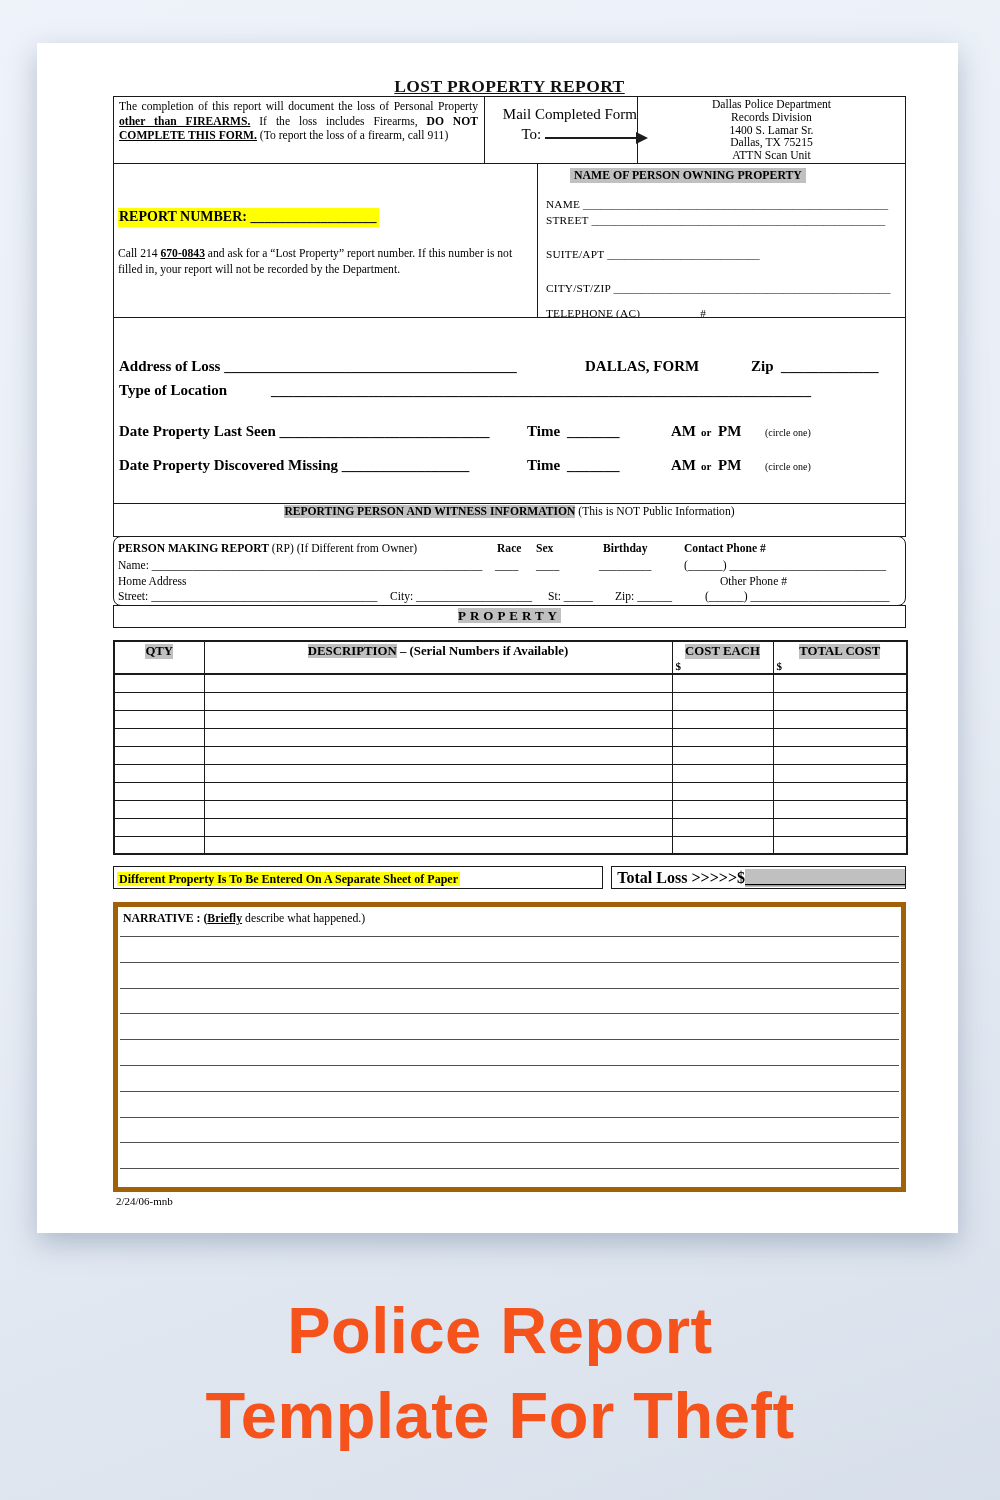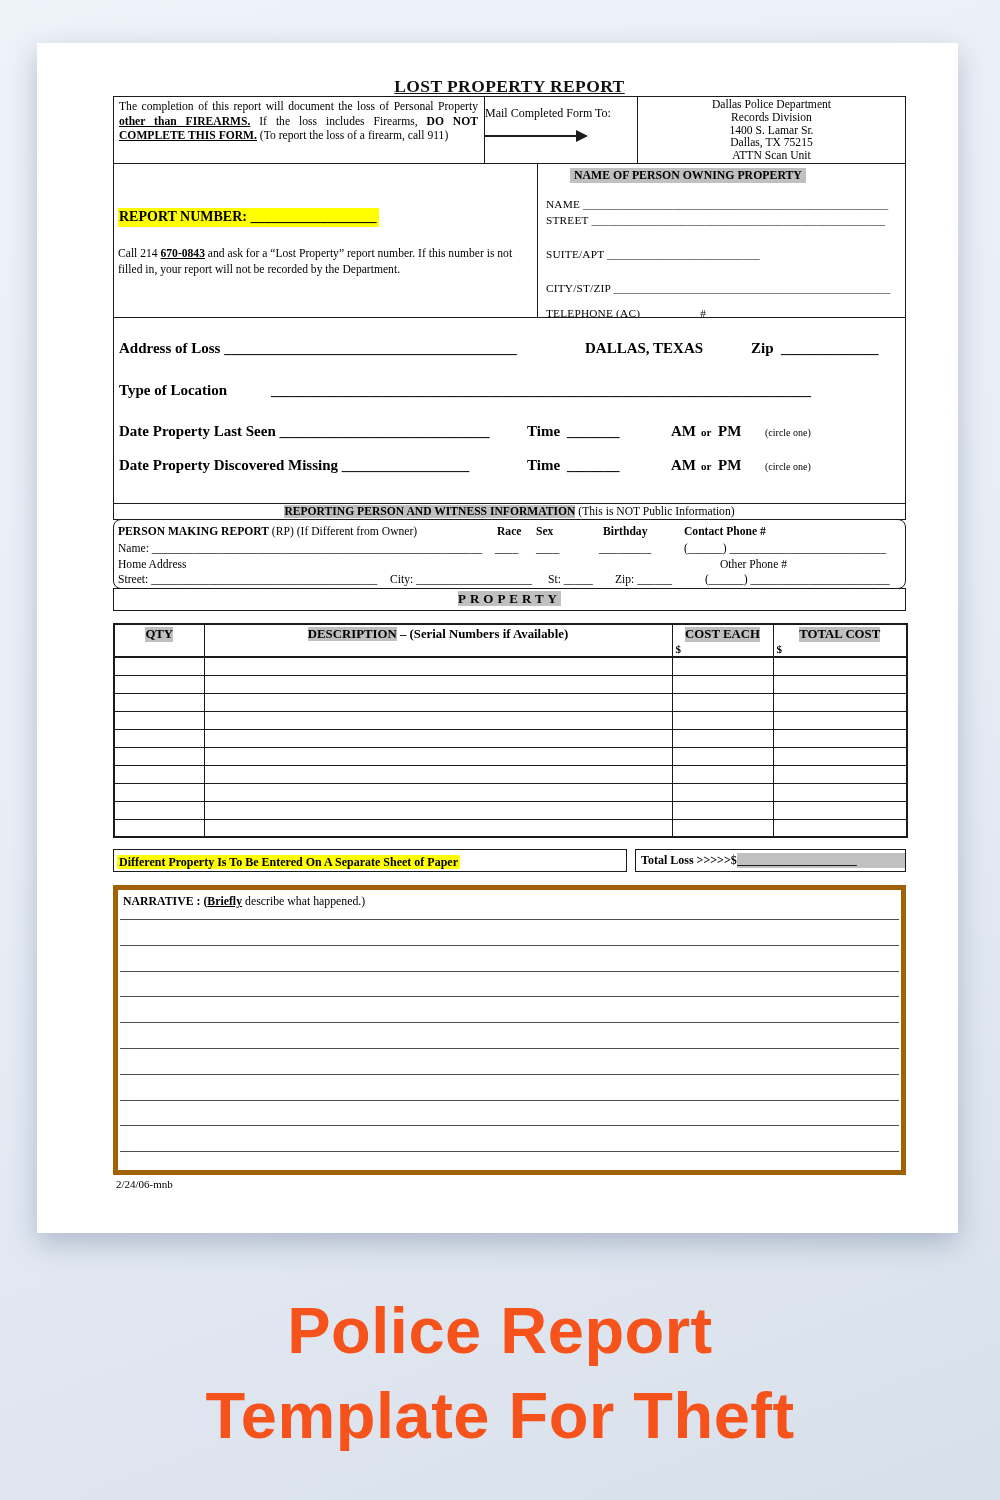--- a/index.html
+++ b/index.html
@@ -17,21 +17,21 @@
   .doc-title {
     text-align:center; margin-top:33px; font-size:17.5px; font-weight:bold;
     letter-spacing:.4px; text-decoration:underline; color:#111;
   }
   .box { border:1px solid #1a1a1a; position:relative; overflow:hidden; background:#fff; }
   .stack > .box { margin-top:-1px; }
   
   .t1 { height:68px; margin-top:2px; display:flex; }
   .t1-c1 { width:371px; border-right:1px solid #1a1a1a; padding:3px 6px 0 5px;
            font-size:11.6px; line-height:14.5px; text-align:justify; }
-  .t1-c2 { width:153px; border-right:1px solid #1a1a1a; text-align:left; padding-top:9px; font-size:12px;font-family:Liberation Serif, serif; }
+  .t1-c2 { width:153px; border-right:1px solid #1a1a1a; text-align:right; padding-top:9px; font-size:15px;font-family:Liberation Serif, serif; }
   .t1-c3 { flex:1; text-align:center; padding-top:2px; font-size:11.6px; line-height:12.8px; }
   .arrow { position:relative; display:inline-block; width:92px; height:2px; background:#1c1c1c; margin-top:14px; }
   .arrow::after { content:""; position:absolute; right:-11px; top:-5px; border-left:12px solid #1c1c1c;
                   border-top:6px solid transparent; border-bottom:6px solid transparent; }
   
   .t2 { height:155px; display:flex; }
   .t2-c1 { width:424px; border-right:1px solid #1a1a1a; position:relative; }
   .t2-c2 { flex:1; position:relative; font-size:11.3px; }
   .report-number { position:absolute; left:4px; top:44px; font-size:14px; font-weight:bold;
                    background:#FFFF00; padding:1px 3px 2px 1px; white-space:nowrap; }
@@ -40,21 +40,21 @@
   .owner-h { position:absolute; left:32px; top:4px; font-weight:bold; font-size:11.8px;
              background:#C0C0C0; padding:0 4px; }
   .o-row { position:absolute; left:8px; white-space:nowrap; letter-spacing:.2px; }
   
   .t3 { height:187px; font-weight:bold; font-size:15px; }
   .l-row { position:absolute; left:5px; white-space:nowrap; }
   .abs { position:absolute; white-space:nowrap; }
   .small-or { font-size:11px; font-weight:bold; }
   .circle-one { font-size:10px; font-weight:normal; }
   
-  .t4 { height:17px; text-align:center; font-size:11.6px; padding-top:1px; }
+  .t4 { height:34px; text-align:center; font-size:11.6px; padding-top:1px; }
   .t4 .hl-g { font-weight:bold; }
   .t5 { height:70px; font-size:11.6px;border-radius:8px; }
   .r-row { position:absolute; left:4px; right:4px; white-space:nowrap; }
   .t6 { height:23px; text-align:center; font-size:13px; padding-top:2px; }
   .t6 .hl-g { font-weight:bold; letter-spacing:4px; padding:0 0; }
   .hl-g { background:#C0C0C0; }
   .b { font-weight:bold; }
   .bu { font-weight:bold; text-decoration:underline; }
   
   .ptable { margin-top:12px; border-collapse:collapse; width:793px; table-layout:fixed; }
@@ -64,21 +64,21 @@
                      border-bottom:2px solid #1a1a1a; }
   .ptable thead .dollar { display:block; text-align:left; padding-left:3px; font-size:11px; margin-top:1px; }
   .ptable tbody tr { height:18px; }
   .col-qty { width:90px; } .col-desc { width:468px; } .col-ce { width:101px; } .col-tc { width:134px; }
   .th-pad { display:inline-block; margin-top:2px; }
   
   .addl { margin-top:11px; display:flex; height:23px; }
   .addl-left { width:514px; border:1px solid #1a1a1a; padding:2px 3px; }
   .addl-left span { font-size:12px; font-weight:bold; background:#FFFF00; padding:0 2px; }
   .addl-right { margin-left:8px; flex:1; border:1px solid #1a1a1a; display:flex; align-items:center;
-                font-size:12px; font-weight:bold; padding-left:5px; white-space:nowrap; }
+                font-size:16px; font-weight:bold; padding-left:5px; white-space:nowrap; }
   .addl-right .tl-blank { background:#C0C0C0; flex:1; font-weight:bold; overflow:hidden; }
   
   .narr { margin-top:13px; height:290px; border:5px solid #a16207; position:relative; overflow:hidden; }
   .narr-label { font-size:11.8px; padding:4px 0 0 5px; height:20px; }
   .nline { height:25.8px; border-bottom:1px solid #4f4f4f; margin:0 2px; }
   .nline:first-child { height:10px; }
   .doc-footer { font-size:11px; margin-top:3px; padding-left:3px; }
   
   .caption { position:absolute; left:0; top:1288px; width:1000px; text-align:center;
              font-family:"Liberation Sans","DejaVu Sans",sans-serif;
@@ -142,24 +142,24 @@
           </div>
           <div class="o-row" style="top:143px">
             <span>TELEPHONE (AC)</span>
             <span class="blank">________</span>
             <span style="margin-left:9px">#</span><span class="blank">_____________________________</span>
           </div>
         </div>
       </div>
 
       <div class="box t3">
-        <div class="l-row" style="top:22px">
+        <div class="l-row" style="top:40px">
           <span>Address of Loss</span>
           <span class="blank">_______________________________________</span>
-          <span class="abs" style="left:466px">DALLAS, TEXAS</span>
+          <span class="abs" style="left:466px">DALLAS, FORM</span>
           <span class="abs" style="left:632px">Zip</span>
           <span class="abs blank" style="left:662px">_____________</span>
         </div>
         <div class="l-row" style="top:64px">
           <span>Type of Location</span>
           <span class="abs blank" style="left:152px">________________________________________________________________________</span>
         </div>
         <div class="l-row" style="top:105px">
           <span>Date Property Last Seen</span>
           <span class="blank">____________________________</span>

